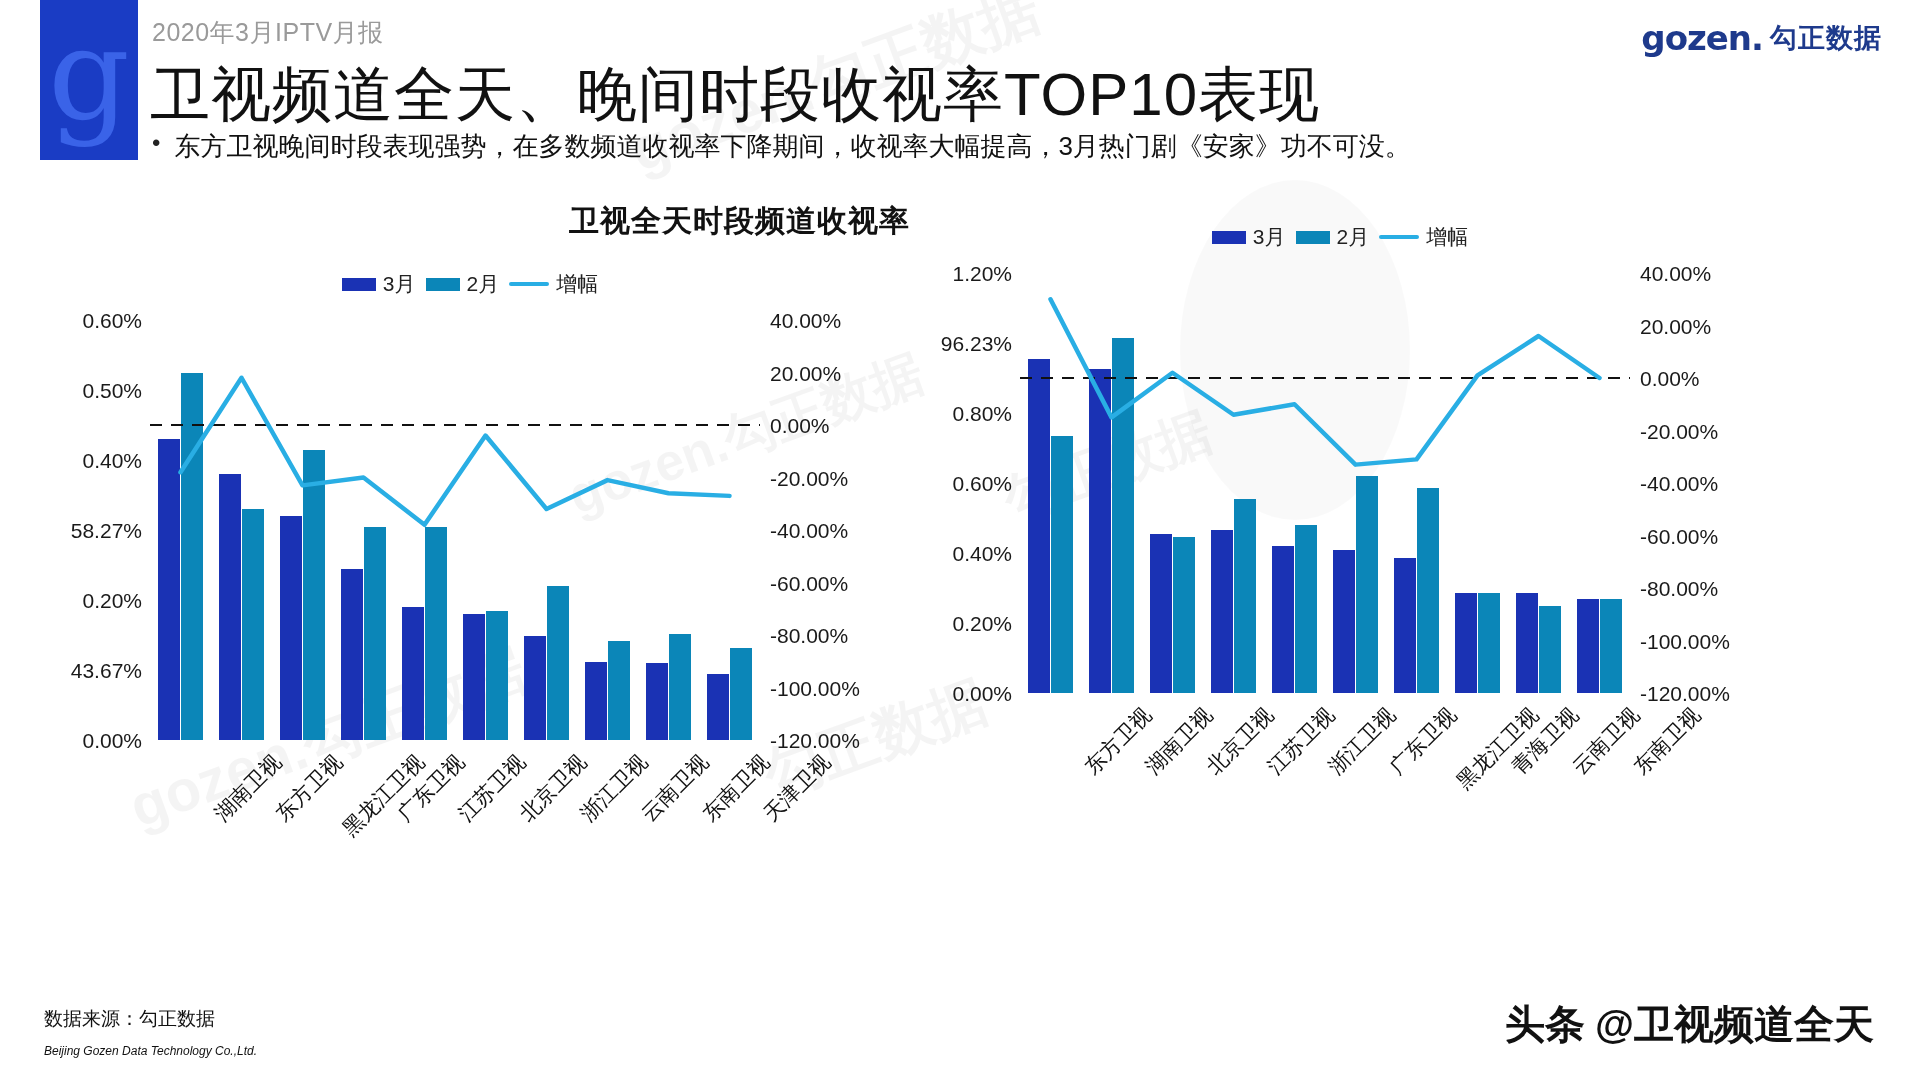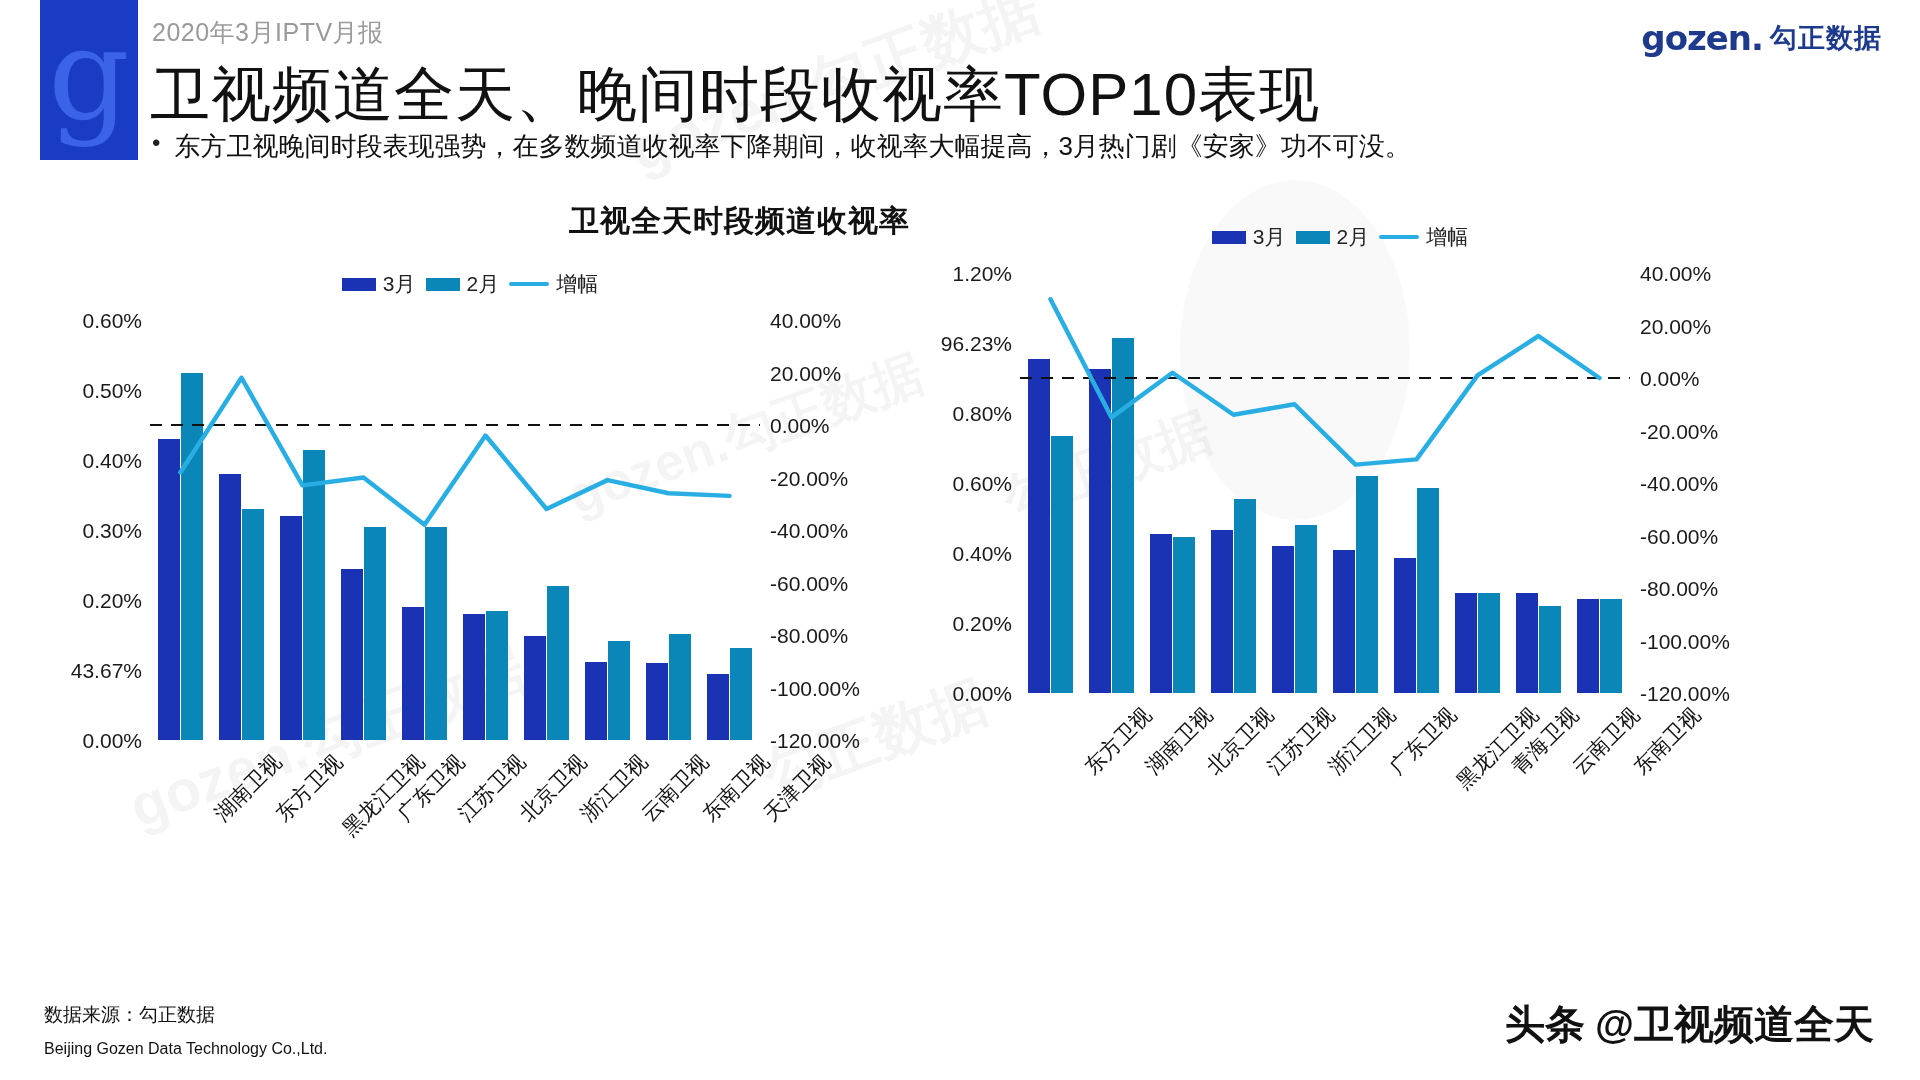--- a/index.html
+++ b/index.html
@@ -119,21 +119,21 @@
     position: absolute; top: 0;
     font-size: 21px; color: #111; white-space: nowrap;
     transform-origin: right top;
     transform: rotate(-45deg) translate(-6px, 0);
     text-align: right;
   }
 
   
   #footer { position: absolute; left: 44px; bottom: 22px; }
   #footer .line { font-size: 19px; color: #111; margin-bottom: 12px; }
-  #footer .line.en { font-size: 16px; margin-bottom: 0; }
+  #footer .line.en { font-size: 12px; margin-bottom: 0; font-style: italic; }
 
   #toutiao {
     position: absolute; right: 46px; bottom: 28px;
     display: flex; align-items: center; gap: 10px;
   }
   #toutiao .tt-mark { font-size: 40px; font-weight: bold; color: #111; }
   #toutiao .tt-name { font-size: 40px; font-weight: bold; color: #111; }
 </style>
 </head>
 <body>
@@ -177,21 +177,21 @@
         <span class="item">
           <i class="lineswatch" style="background:#29aee4"></i>
           <span>增幅</span>
         </span>
       </div>
       <div class="plot-wrap">
         <div class="axis-col-left">
           <div class="axis-label axis-left" style="top: 0px;">0.60%</div>
           <div class="axis-label axis-left" style="top: 70px;">0.50%</div>
           <div class="axis-label axis-left" style="top: 140px;">0.40%</div>
-          <div class="axis-label axis-left" style="top: 210px;">0.30%</div>
+          <div class="axis-label axis-left" style="top: 210px;">58.27%</div>
           <div class="axis-label axis-left" style="top: 280px;">0.20%</div>
           <div class="axis-label axis-left" style="top: 350px;">43.67%</div>
           <div class="axis-label axis-left" style="top: 420px;">0.00%</div>
         </div>
         <div class="axis-col-right">
           <div class="axis-label axis-right" style="top: 0px;">40.00%</div>
           <div class="axis-label axis-right" style="top: 52.5px;">20.00%</div>
           <div class="axis-label axis-right" style="top: 105px;">0.00%</div>
           <div class="axis-label axis-right" style="top: 157.5px;">-20.00%</div>
           <div class="axis-label axis-right" style="top: 210px;">-40.00%</div>

